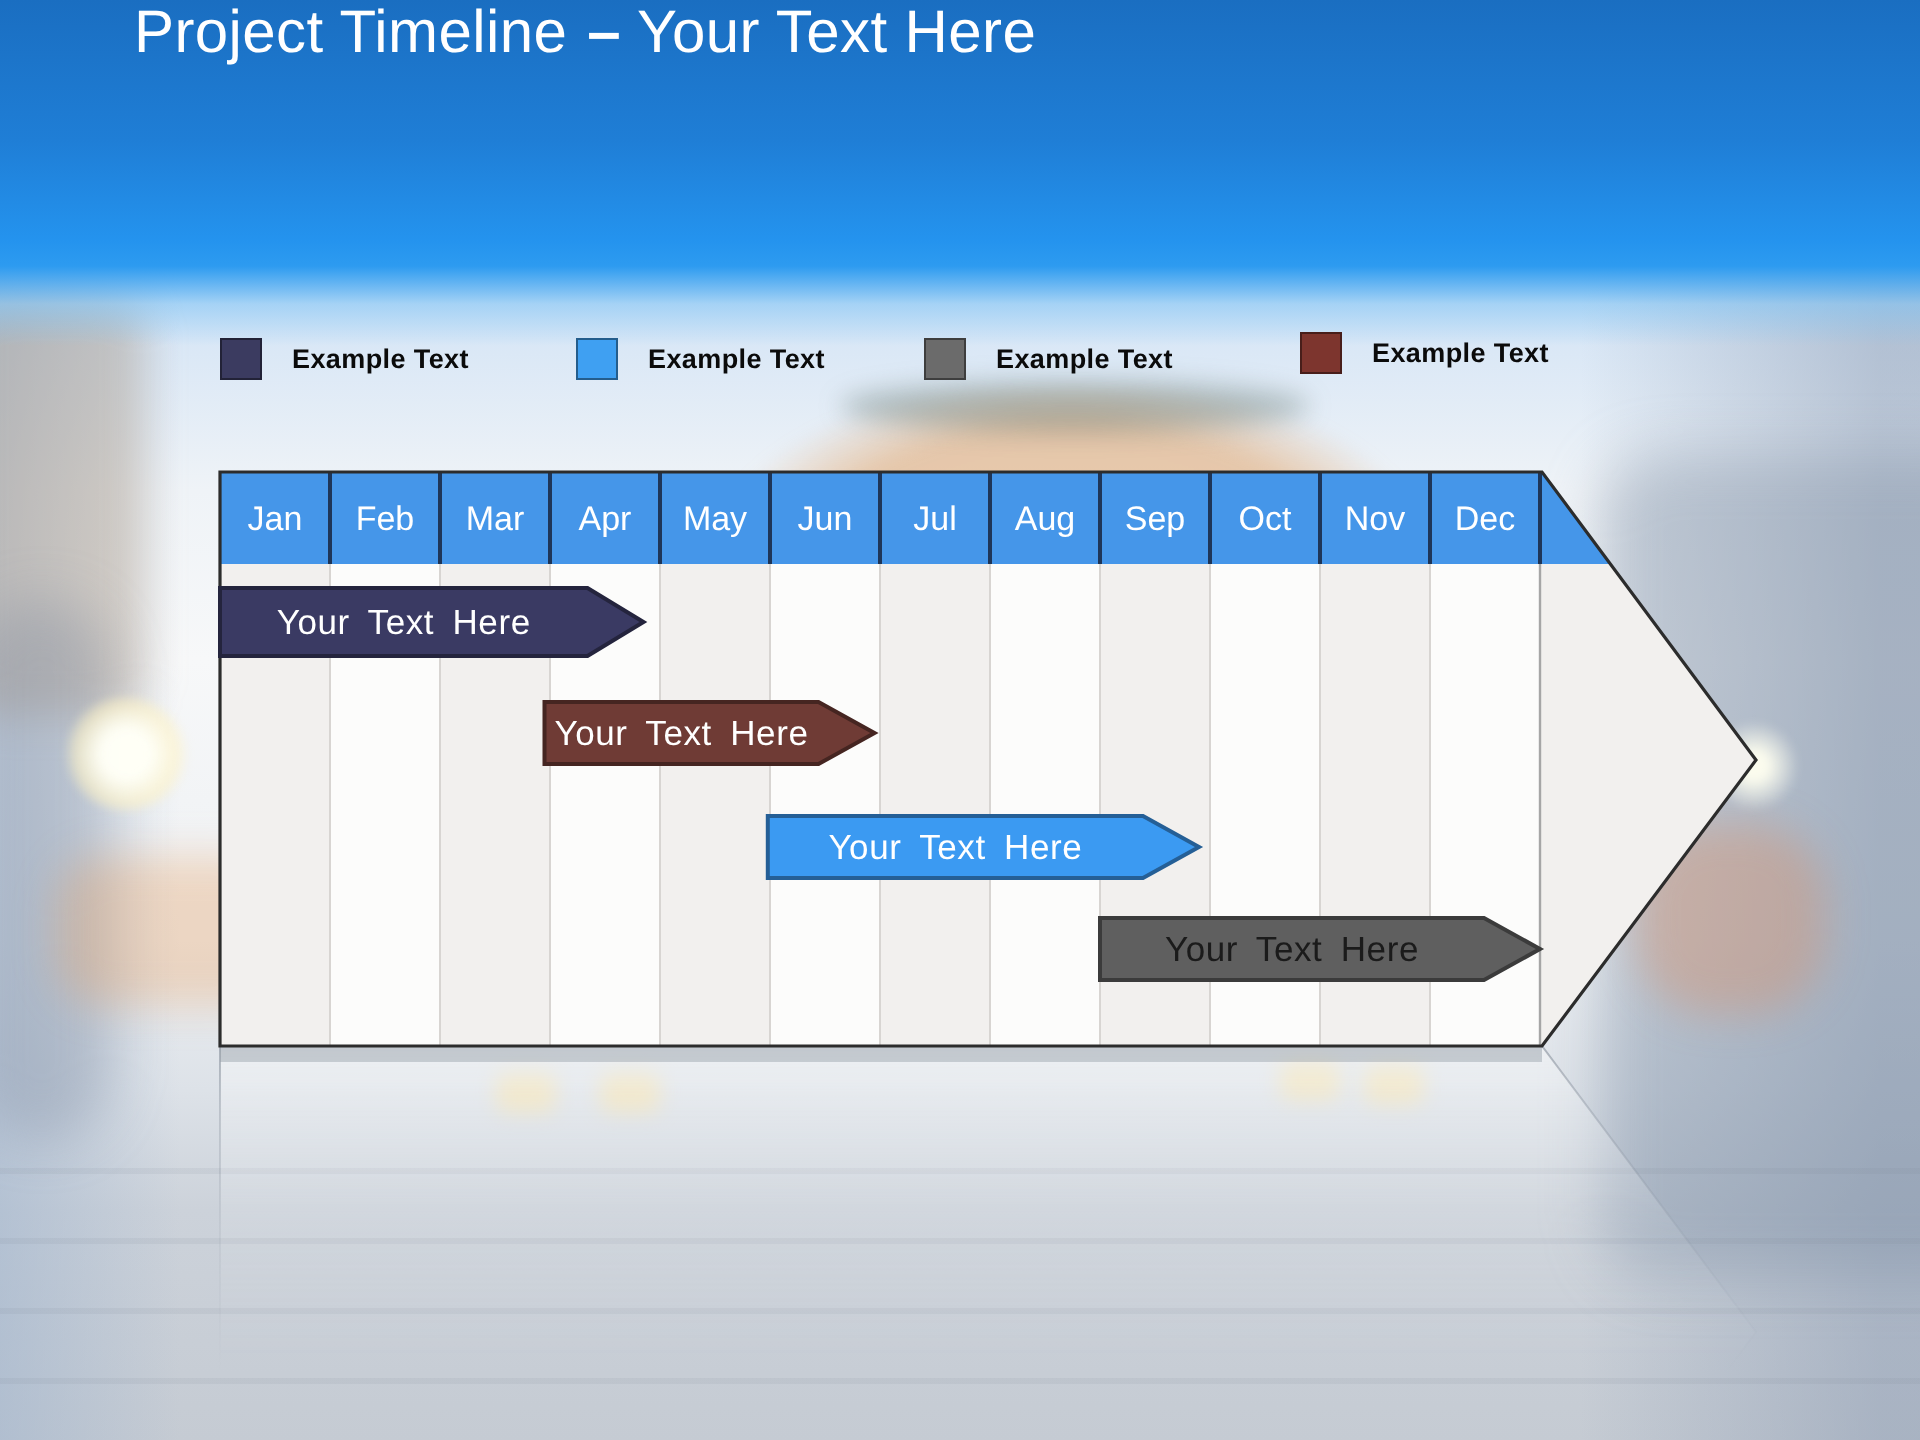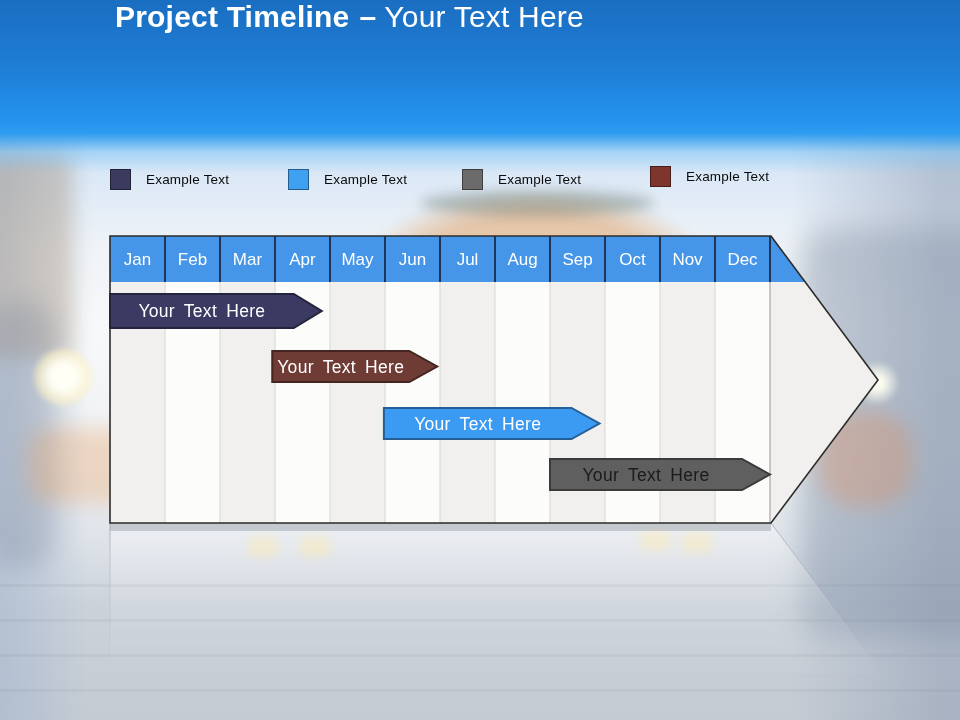--- a/index.html
+++ b/index.html
@@ -24,27 +24,27 @@
   .bg-tip-glow{left:854px;top:360px;width:46px;height:46px;border-radius:50%;
     background:radial-gradient(circle, rgba(255,255,240,.95) 20%, rgba(255,250,210,0) 70%);filter:blur(2px);}
   .bg-win{width:30px;height:20px;background:rgba(255,224,140,.55);border-radius:6px;filter:blur(5px);}
   .bg-steps{left:0;top:552px;width:960px;height:168px;
     background:repeating-linear-gradient(to bottom, rgba(255,255,255,0) 0 32px, rgba(115,125,140,.10) 32px 35px);}
   .title-band{
     position:absolute;left:0;top:0;width:960px;height:175px;
     background:linear-gradient(to bottom, #1a6ec1 0px, #1f7ed6 70px, #2493ee 120px, #2d9bf0 133px, rgba(125,195,245,.55) 152px, rgba(190,224,248,0) 173px);
   }
   .title{position:absolute;left:67px;top:61px;color:#fff;font-size:30px;letter-spacing:.2px;white-space:nowrap;}
-  .title .t-bold{font-weight:700;margin-left:48px;}
+  .title .t-bold{font-weight:400;}
   .title .t-sep{font-weight:600;margin:0 8px 0 10px;}
   .title .t-light{font-weight:400;}
   .legend-item{position:absolute;top:169px;display:flex;align-items:center;gap:15px;}
   .legend-item.l0{left:110px;} .legend-item.l1{left:288px;} .legend-item.l2{left:462px;} .legend-item.l3{left:650px;top:166px;}
   .swatch{width:21px;height:21px;border:1px solid rgba(0,0,0,.42);box-sizing:border-box;flex:0 0 auto;}
-  .legend-label{font-size:13.5px;font-weight:400;color:#0b0b0b;letter-spacing:.2px;white-space:nowrap;}
+  .legend-label{font-size:13.5px;font-weight:700;color:#0b0b0b;letter-spacing:.2px;white-space:nowrap;}
   svg.layer{position:absolute;left:0;top:0;}
   svg.reflection{
     -webkit-mask-image:linear-gradient(to bottom,#000 520px,rgba(0,0,0,.55) 556px,rgba(0,0,0,.18) 615px,transparent 685px);
     mask-image:linear-gradient(to bottom,#000 520px,rgba(0,0,0,.55) 556px,rgba(0,0,0,.18) 615px,transparent 685px);
   }
   .month-text{font-family:"Liberation Sans",sans-serif;font-size:17px;fill:#ffffff;text-anchor:middle;}
   .bar-text{font-family:"Liberation Sans",sans-serif;font-size:17.5px;text-anchor:middle;letter-spacing:.3px;word-spacing:4px;}
 </style>
 </head>
 <body>

